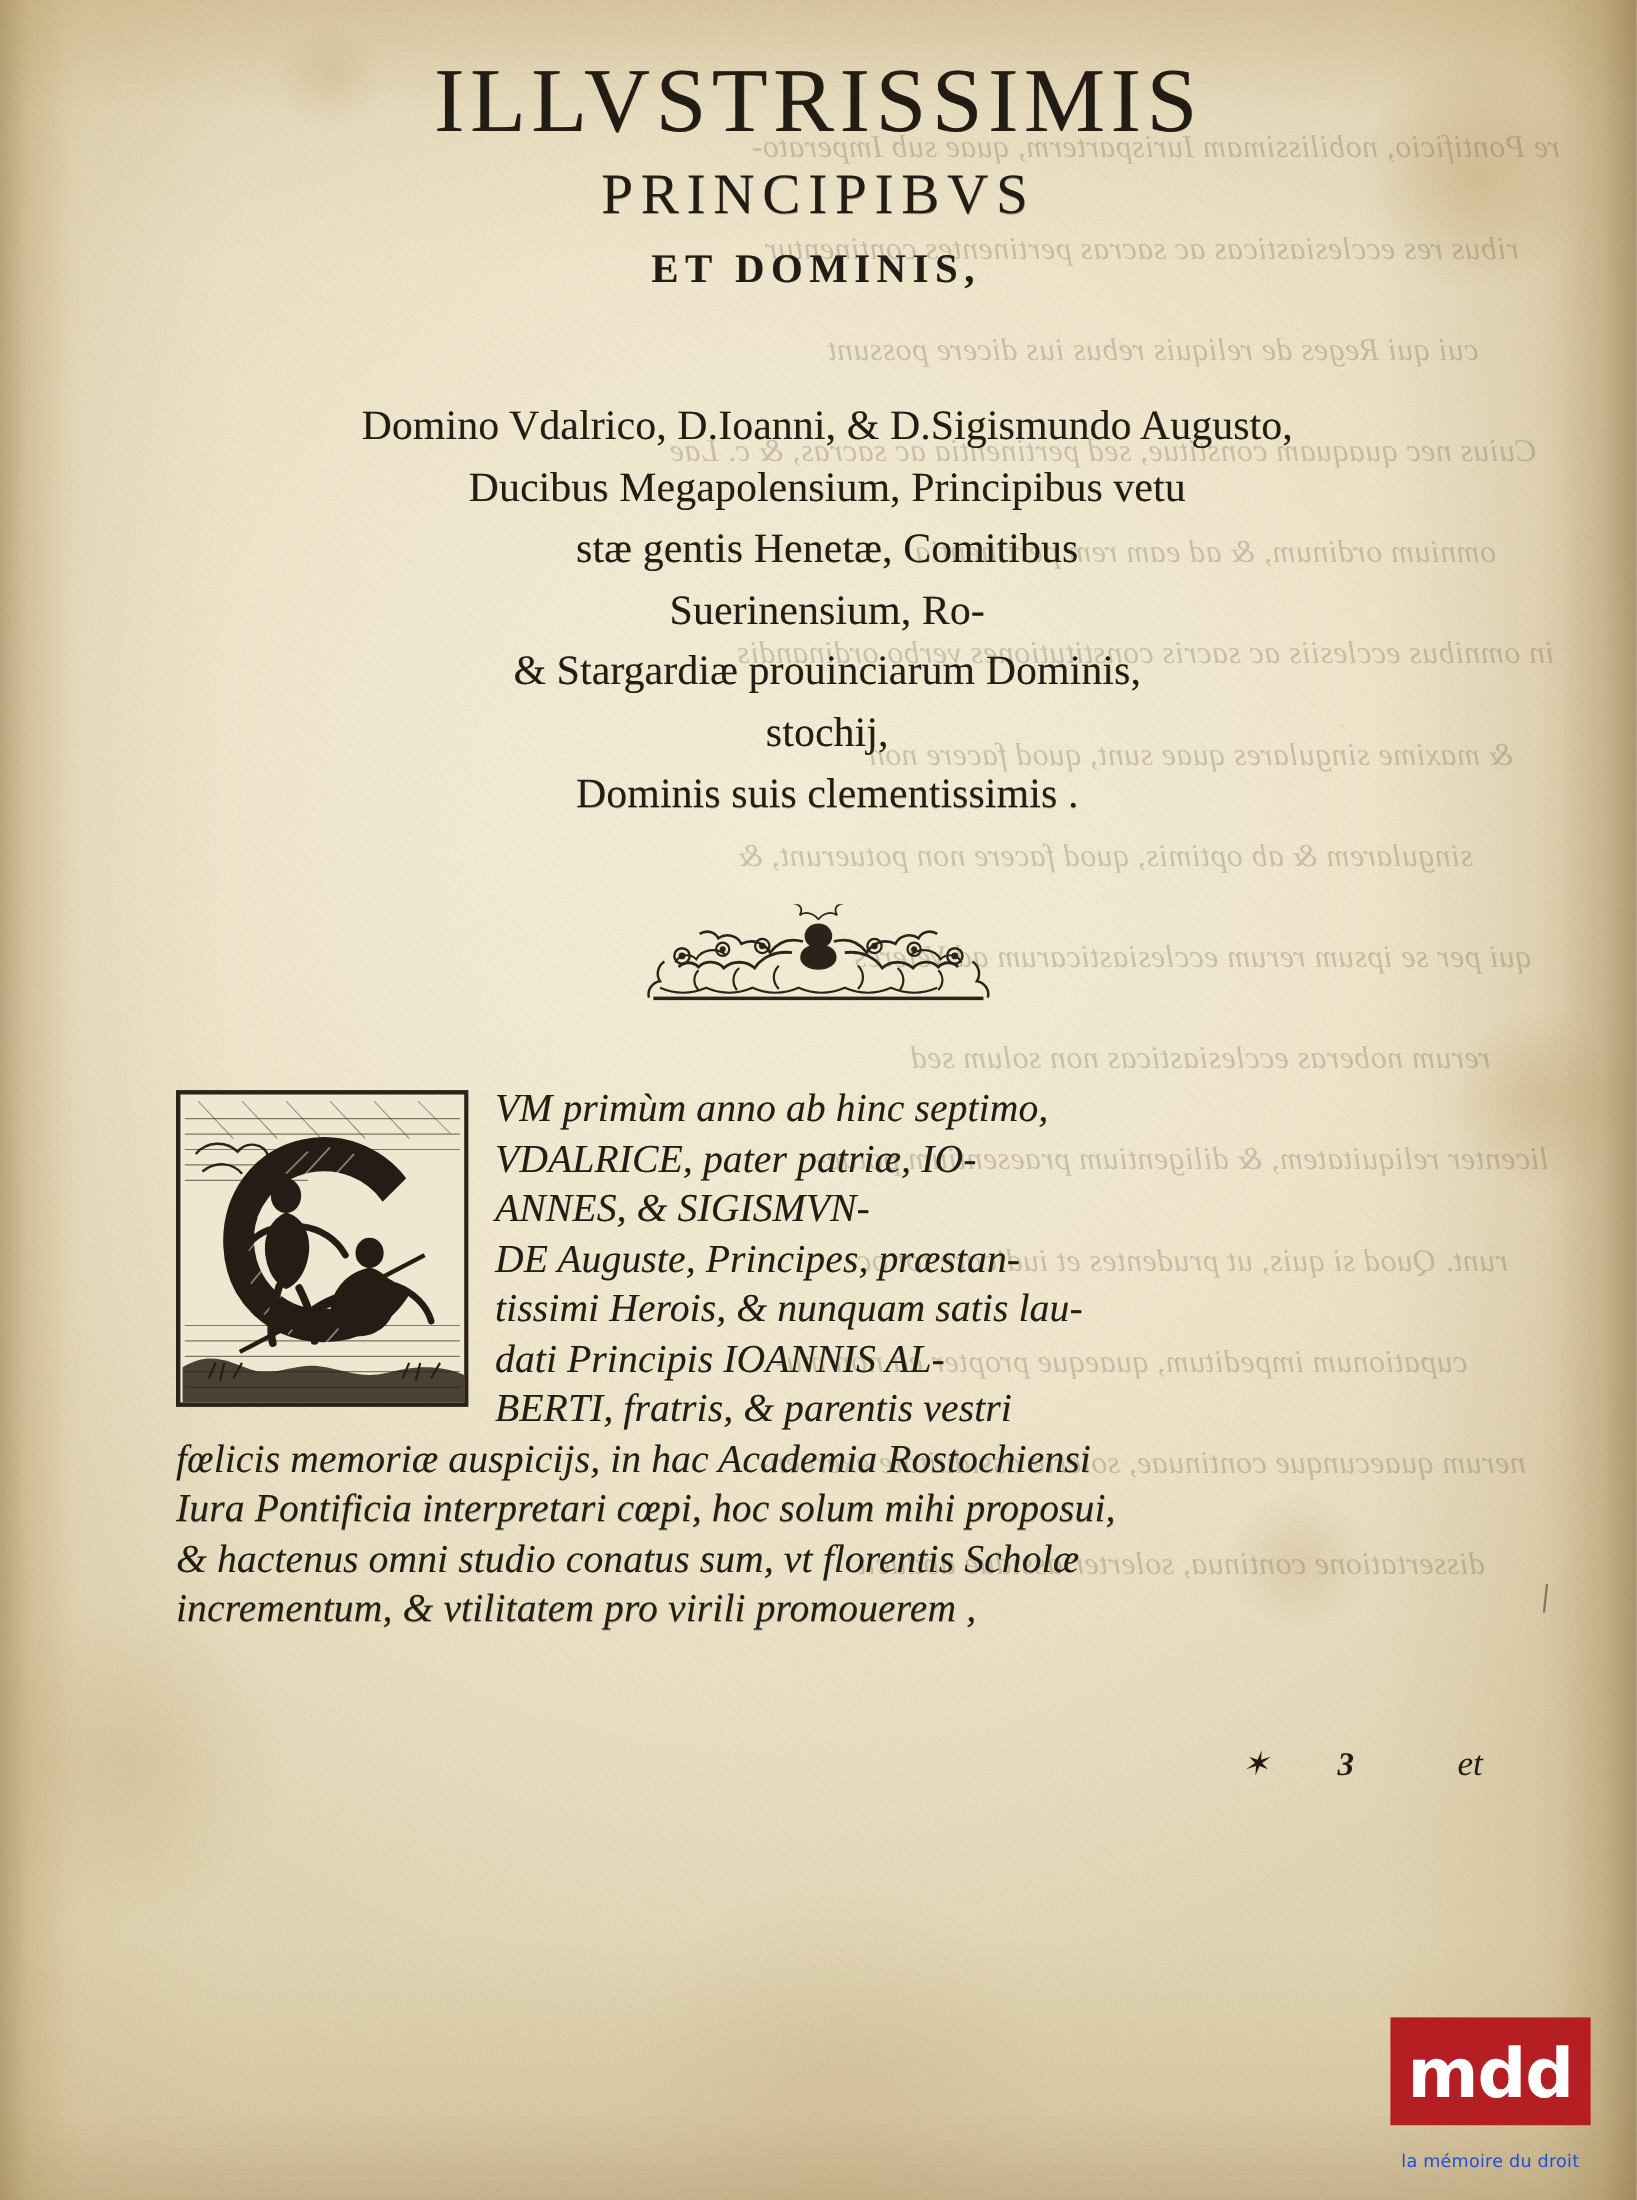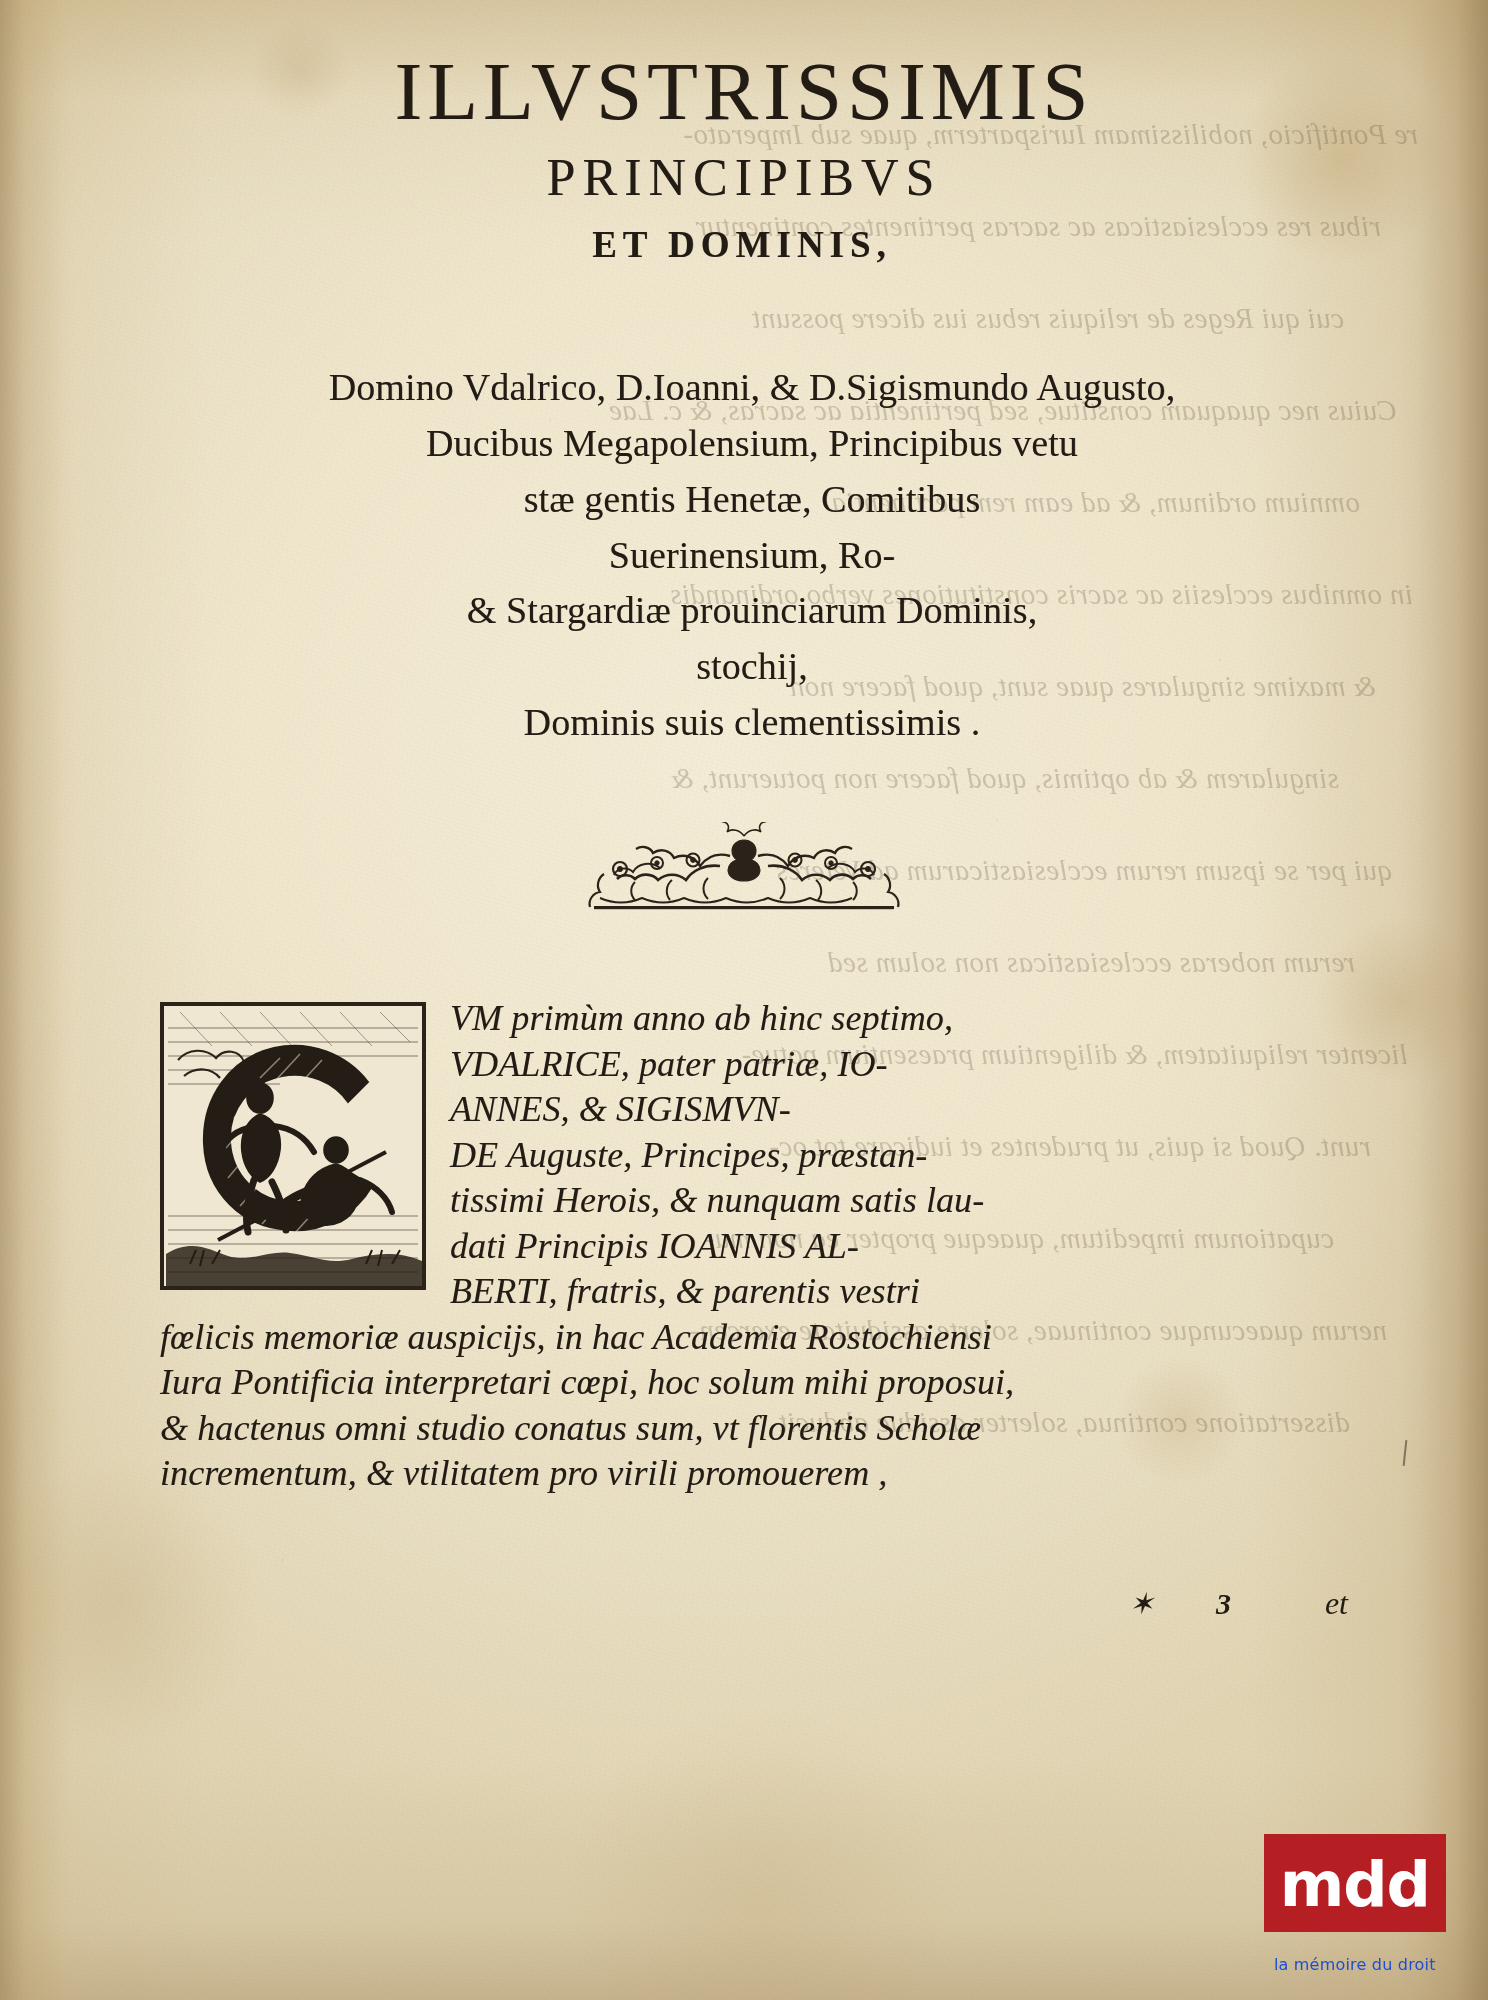--- a/index.html
+++ b/index.html
@@ -155,21 +155,20 @@
     width: 368px;
     height: 96px;
   }
 
   
   .body-block {
     position: absolute;
     left: 160px;
     right: 140px;
     top: 985px;
-    margin-top: 11px;
   }
   .initial-wrap {
     float: left;
     width: 266px;
     height: 288px;
     margin: 6px 24px 6px 0;
   }
   .body-para {
     font-style: italic;
     font-size: 36px;

